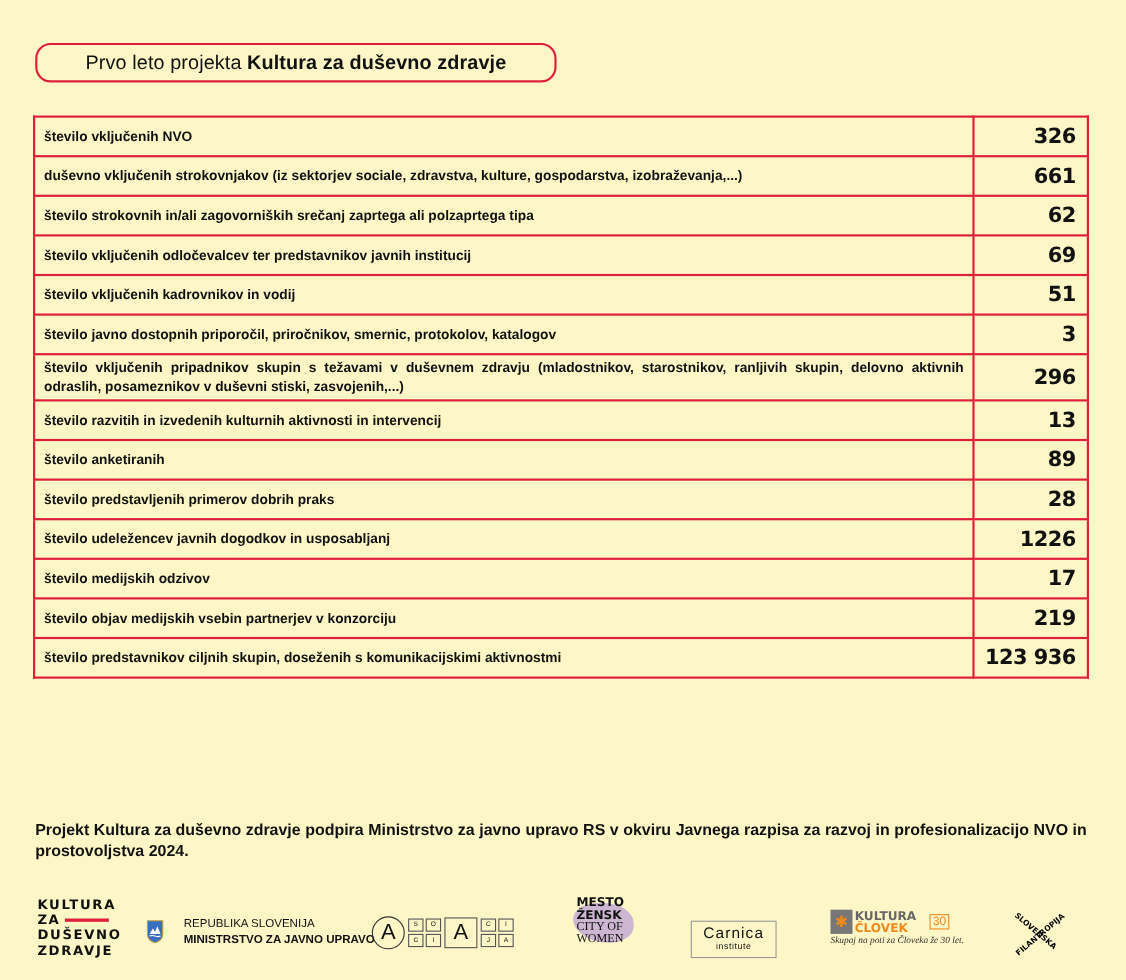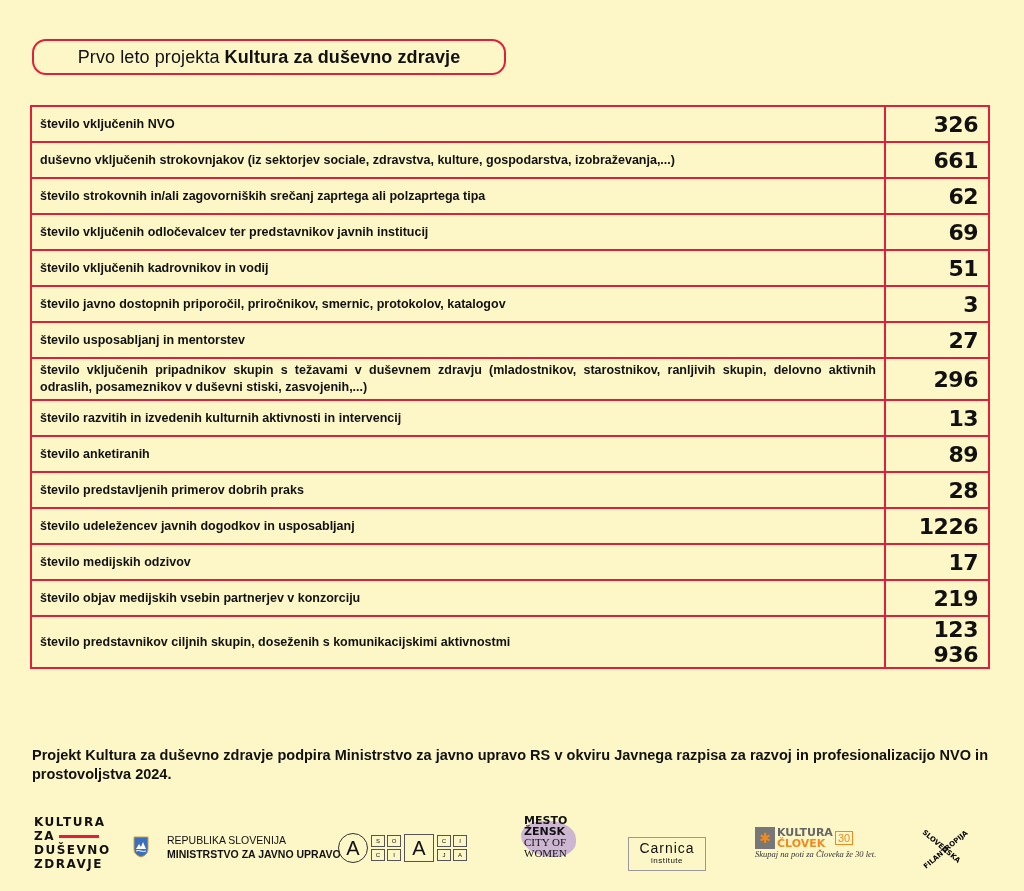--- a/index.html
+++ b/index.html
@@ -15,21 +15,21 @@
   .title-pill b { font-weight:bold; margin-left:5px; }
   table.stats {
     position:absolute; left:30px; top:105px; width:960px; border-collapse:collapse;
   }
   table.stats td {
     border:2.5px solid #e0203b; padding:0 8px; height:34px;
     font-size:12.5px; font-weight:bold; vertical-align:middle;
   }
   table.stats td.lbl { width:836px; }
   table.stats td.lbl.two { text-align:justify; text-align-last:left; line-height:17px; padding-top:3px; padding-bottom:3px; }
-  table.stats td.val { text-align:right; font-size:22px; font-weight:900; padding-right:10px; font-family:"DejaVu Sans", sans-serif; letter-spacing:-0.5px; }
+  table.stats td.val { text-align:right; font-size:19px; font-weight:900; padding-right:10px; font-family:"DejaVu Sans", sans-serif; letter-spacing:-0.5px; }
   .footer-text {
     position:absolute; left:32px; top:746px; width:956px; font-weight:bold; font-size:14.5px;
     line-height:19px; text-align:justify; text-align-last:left;
   }
   .logos { position:absolute; left:0; top:805px; width:1024px; height:80px; }
   .logo { position:absolute; }
   .kzd { left:34px; top:10px; font-family:"DejaVu Sans", sans-serif; font-weight:bold; font-size:12px; line-height:14px; letter-spacing:1.5px; }
   .kzd .bar { display:inline-block; width:40px; height:3px; background:#e0203b; vertical-align:middle; margin-left:4px; }
   .rs { left:133px; top:28px; display:flex; align-items:center; gap:18px; }
   .rs .crest { width:16px; height:22px; }
@@ -44,21 +44,21 @@
   .mesto .a { font-weight:bold; font-family:"DejaVu Sans", sans-serif; position:relative; z-index:1; }
   .mesto .b { font-family:"Liberation Serif", serif; font-size:11px; }
   .mesto .blob { position:absolute; left:-3px; top:6px; width:55px; height:36px; background:#b89ad6; opacity:0.7; border-radius:40% 50% 40% 60%; z-index:0; }
   .carnica { left:628px; top:32px; width:78px; height:34px; border:1px solid #999; text-align:center; font-size:14px; line-height:16px; padding-top:2px; box-sizing:border-box; letter-spacing:1px; }
   .carnica small { display:block; font-size:8px; line-height:10px; letter-spacing:0.5px; }
   .projekt { left:755px; top:22px; }
   .projekt .row { display:flex; align-items:center; gap:2px; }
   .projekt .ic { width:20px; height:22px; background:#777; color:#f08a1c; font-size:14px; text-align:center; line-height:22px; }
   .projekt .words { font-family:"DejaVu Sans", sans-serif; font-weight:900; font-size:11px; line-height:11px; }
   .projekt .w1 { color:#666; } .projekt .w2 { color:#f08a1c; }
-  .projekt .thirty { border:1px solid #f08a1c; color:#f08a1c; font-size:11px; padding:0 2px; margin-left:0; }
+  .projekt .thirty { border:1px solid #f08a1c; color:#f08a1c; font-size:11px; padding:0 2px; margin-left:10px; }
   .projekt .tag { font-family:"Liberation Serif", serif; font-style:italic; font-size:8.5px; color:#333; }
   .filan { left:918px; top:14px; width:56px; height:56px; }
 </style>
 </head>
 <body>
 
 <div class="title-pill">
   <span>Prvo leto projekta</span>
   <b>Kultura za duševno zdravje</b>
 </div>
@@ -81,24 +81,20 @@
         <td class="lbl">število vključenih odločevalcev ter predstavnikov javnih institucij</td>
         <td class="val">69</td>
       </tr>
       <tr>
         <td class="lbl">število vključenih kadrovnikov in vodij</td>
         <td class="val">51</td>
       </tr>
       <tr>
         <td class="lbl">število javno dostopnih priporočil, priročnikov, smernic, protokolov, katalogov</td>
         <td class="val">3</td>
-      </tr>
-      <tr>
-        <td class="lbl">število usposabljanj in mentorstev</td>
-        <td class="val">27</td>
       </tr>
       <tr>
         <td class="lbl two">število vključenih pripadnikov skupin s težavami v duševnem zdravju (mladostnikov, starostnikov, ranljivih skupin, delovno aktivnih odraslih, posameznikov v duševni stiski, zasvojenih,...)</td>
         <td class="val">296</td>
       </tr>
       <tr>
         <td class="lbl">število razvitih in izvedenih kulturnih aktivnosti in intervencij</td>
         <td class="val">13</td>
       </tr>
       <tr>

